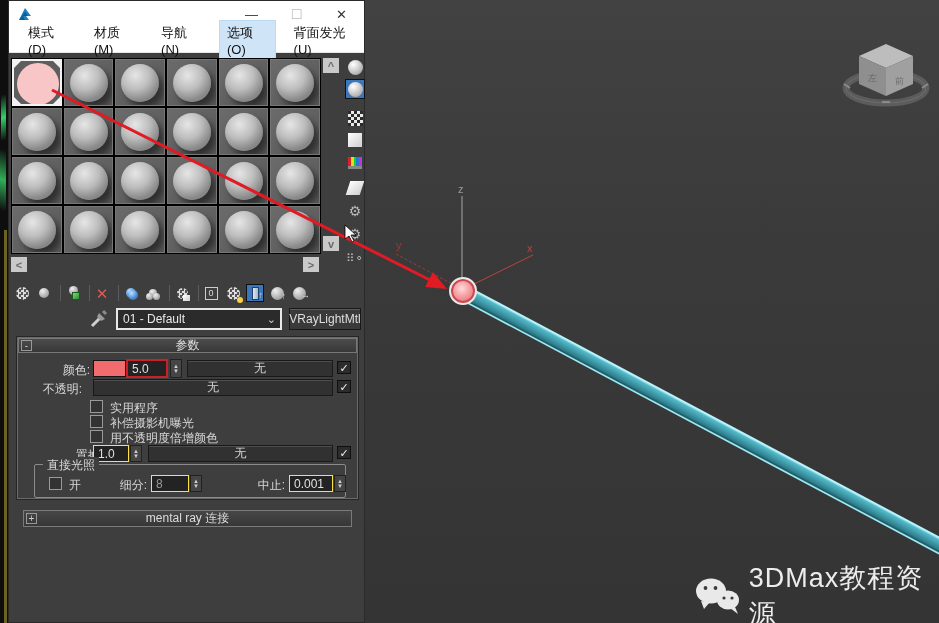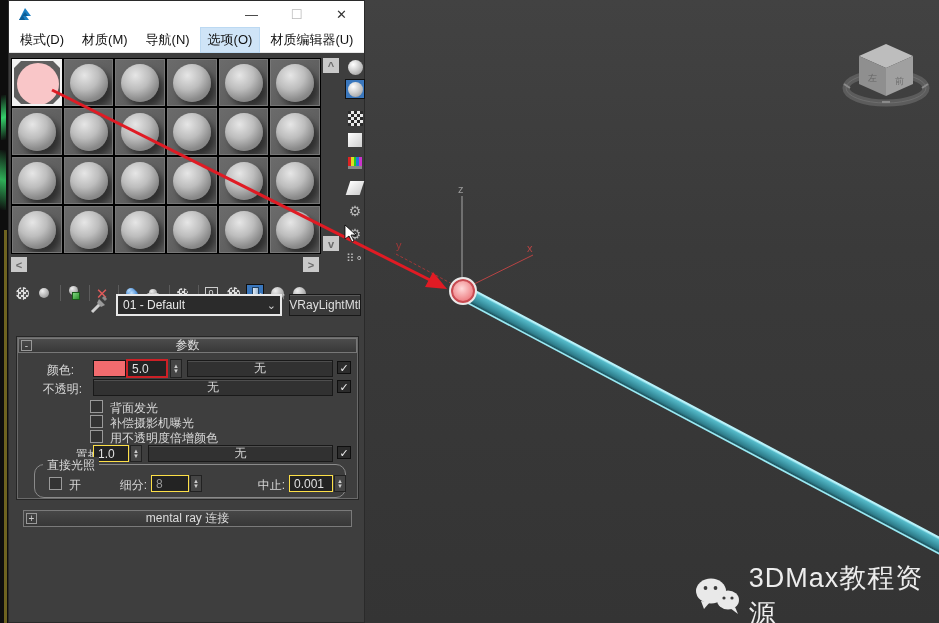--- a/index.html
+++ b/index.html
@@ -46,21 +46,21 @@
     background:#3e3e3e; border:1px solid #2a2a2a; }
   #titlebar { position:absolute; left:0; top:0; width:100%; height:27px; background:#ffffff;
     display:flex; align-items:center; font-size:13px; color:#000; }
   #titlebar .app-icon { width:16px; height:16px; margin:0 8px 0 8px; }
   #titlebar .cap-btns { position:absolute; right:0; top:0; height:27px; display:flex; }
   .cap-btn { width:45px; height:27px; display:flex; align-items:center; justify-content:center;
     font-size:13px; color:#333; }
   .cap-btn.max { color:#bbb; }
   #menubar { position:absolute; left:0; top:27px; width:100%; height:25px; background:#ffffff;
     display:flex; align-items:center; font-size:13px; color:#111; border-bottom:1px solid #e6e6e6; }
-  .menu-item { padding:3px 7px; margin-left:4px;text-align:right; }
+  .menu-item { padding:3px 7px; margin-left:12px; }
   .menu-item.active { background:#cfe4f7; outline:1px solid #bcd9f2; }
 
   
   #slots { position:absolute; left:2px; top:57px; width:310px; height:196px; background:#000;
     display:grid; grid-template-columns:repeat(6,1fr); grid-template-rows:repeat(4,1fr); gap:2px; padding:1px; }
   .slot { background:linear-gradient(135deg,#6b6b6b,#585858); position:relative; overflow:hidden; border:1px solid #777; }
   .slot .sph { position:absolute; left:5px; top:4px; width:38px; height:38px; border-radius:50%;
     background:radial-gradient(circle at 38% 30%, #e6e6e6, #bdbdbd 40%, #8a8a8a 70%, #747474);
     box-shadow:5px 6px 7px rgba(0,0,0,.5); }
   .slot.selected { border:2px solid #f2f2f2; background:#5e5e5e; }
@@ -104,21 +104,21 @@
   .bluesph { width:10px; height:10px; border-radius:50%;
     background:radial-gradient(circle at 35% 30%, #bfe0ff, #4d8fd6 55%, #2b5e9e); }
   .greencube { width:8px; height:8px; background:linear-gradient(135deg,#7ed67e,#2d8f2d); border:1px solid #1a5a1a; }
   .idbox { width:13px; height:13px; border:1px solid #ccc; color:#ddd; font-size:9px; display:flex; align-items:center; justify-content:center; }
   .bulb { position:absolute; right:-1px; bottom:-1px; width:6px; height:6px; border-radius:50%; background:#f7d24a; }
   .column-ic { width:7px; height:13px; background:linear-gradient(90deg,#dfeaf5,#9db8d4); border:1px solid #23405e; }
   .arrow-up { color:#d9d9d9; font-size:9px; position:absolute; right:0; bottom:1px; }
   .arrow-rt { color:#d9d9d9; font-size:9px; position:absolute; right:-2px; bottom:2px; }
 
   
-  #name-row { position:absolute; left:0; top:292px; width:357px; height:24px; }
+  #name-row { position:absolute; left:0; top:306px; width:357px; height:24px; }
   #dropdown { position:absolute; left:107px; top:1px; width:166px; height:22px; background:#2b2b2b;
     border:2px solid #e8e8e8; color:#e8e8e8; font-size:12px; display:flex; align-items:center; padding-left:5px; }
   #dropdown .chev { position:absolute; right:4px; color:#cfcfcf; font-size:11px; }
   #mtl-type-btn { position:absolute; left:280px; top:1px; width:72px; height:22px; background:#3a3a3a;
     border:1px solid #181818; box-shadow:inset 0 1px 0 #5a5a5a; color:#dfdfdf; font-size:12px;
     display:flex; align-items:center; justify-content:center; }
 
   
   #params-frame { position:absolute; left:8px; top:336px; width:341px; height:162px;
     border:1px solid #6a6a6a; background:#3e3e3e; box-shadow:0 0 0 1px #262626; }
@@ -135,21 +135,21 @@
   .spin-btns { position:absolute; width:12px; background:#454545; border:1px solid #222;
     display:flex; flex-direction:column; align-items:center; justify-content:center; color:#cfcfcf; }
   .spin-btns span { font-size:6px; line-height:5px; }
   .none-btn { position:absolute; background:#313131; border:1px solid #191919; box-shadow:inset 0 1px 0 #4e4e4e;
     color:#d6d6d6; font-size:12px; display:flex; align-items:center; justify-content:center; }
   .map-check { position:absolute; width:14px; height:13px; background:#2c2c2c; border:1px solid #0f0f0f;
     color:#f0f0f0; font-size:11px; line-height:12px; text-align:center; }
   .cb { position:absolute; width:13px; height:13px; background:#333; border:1px solid #9a9a9a; }
   .cb-label { position:absolute; color:#d8d8d8; font-size:12px; }
   #direct-group { position:absolute; left:16px; top:126px; width:312px; height:34px;
-    border:1px solid #8a8a8a; border-radius:10px; }
+    border:1px solid #8a8a8a; border-radius:2px; }
   #direct-group .grp-title { position:absolute; left:8px; top:-8px; background:#3e3e3e; padding:0 4px;
     color:#d8d8d8; font-size:12px; }
 
   #mr-rollout { position:absolute; left:14px; top:509px; width:329px; height:17px;
     background:linear-gradient(#474747,#373737); border:1px solid #7a7a7a; color:#ddd; font-size:12px;
     display:flex; align-items:center; }
   #mr-rollout .sign { width:11px; height:11px; border:1px solid #999; margin-left:2px; font-size:10px;
     line-height:9px; text-align:center; color:#ccc; }
   #mr-rollout .hd-label { position:absolute; left:0; right:0; text-align:center; }
 
@@ -219,21 +219,21 @@
       <div class="cap-btn max">☐</div>
       <div class="cap-btn">✕</div>
     </div>
   </div>
 
   <div id="menubar">
     <span class="menu-item">模式(D)</span>
     <span class="menu-item">材质(M)</span>
     <span class="menu-item">导航(N)</span>
     <span class="menu-item active">选项(O)</span>
-    <span class="menu-item">材质编辑器(U)</span>
+    <span class="menu-item">背面发光(U)</span>
   </div>
 
   <div id="slots">
     <div class="slot selected">
       <div class="flat"></div>
       <div class="corner c-tl"></div>
         <div class="corner c-tr"></div>
       <div class="corner c-bl"></div>
         <div class="corner c-br"></div>
     </div>
@@ -406,36 +406,36 @@
     </div>
     <div id="mtl-type-btn">VRayLightMtl</div>
   </div>
 
   <div id="params-frame">
     <div class="rollout-hd">
       <span class="sign">-</span>
       <span class="hd-label">参数</span>
     </div>
 
-    <span class="p-label" style="left:4px; top:24px; width:52px">颜色:</span>
+    <span class="p-label" style="left:20px; top:24px; width:52px">颜色:</span>
     <div class="swatch" style="left:75px; top:22px; width:33px; height:17px"></div>
     <div class="spin-field redsel" style="left:108px; top:21px; width:42px; height:19px">5.0</div>
     <div class="spin-btns" style="left:152px; top:21px; height:19px">
         <span>▲</span>
         <span>▼</span>
       </div>
     <div class="none-btn" style="left:169px; top:22px; width:146px; height:17px">无</div>
     <div class="map-check" style="left:319px; top:23px">✓</div>
 
     <span class="p-label" style="left:0; top:43px; width:64px">不透明:</span>
     <div class="none-btn" style="left:75px; top:41px; width:240px; height:17px">无</div>
     <div class="map-check" style="left:319px; top:42px">✓</div>
 
     <div class="cb" style="left:72px; top:62px"></div>
-    <span class="cb-label" style="left:92px; top:62px">背面发光</span>
+    <span class="cb-label" style="left:92px; top:62px">实用程序</span>
     <div class="cb" style="left:72px; top:77px"></div>
     <span class="cb-label" style="left:92px; top:77px">补偿摄影机曝光</span>
     <div class="cb" style="left:72px; top:92px"></div>
     <span class="cb-label" style="left:92px; top:92px">用不透明度倍增颜色</span>
 
     <span class="p-label" style="left:33px; top:109px; width:52px">置换:</span>
     <div class="spin-field" style="left:75px; top:107px; width:36px; height:17px">1.0</div>
     <div class="spin-btns" style="left:112px; top:107px; height:17px">
         <span>▲</span>
         <span>▼</span>

